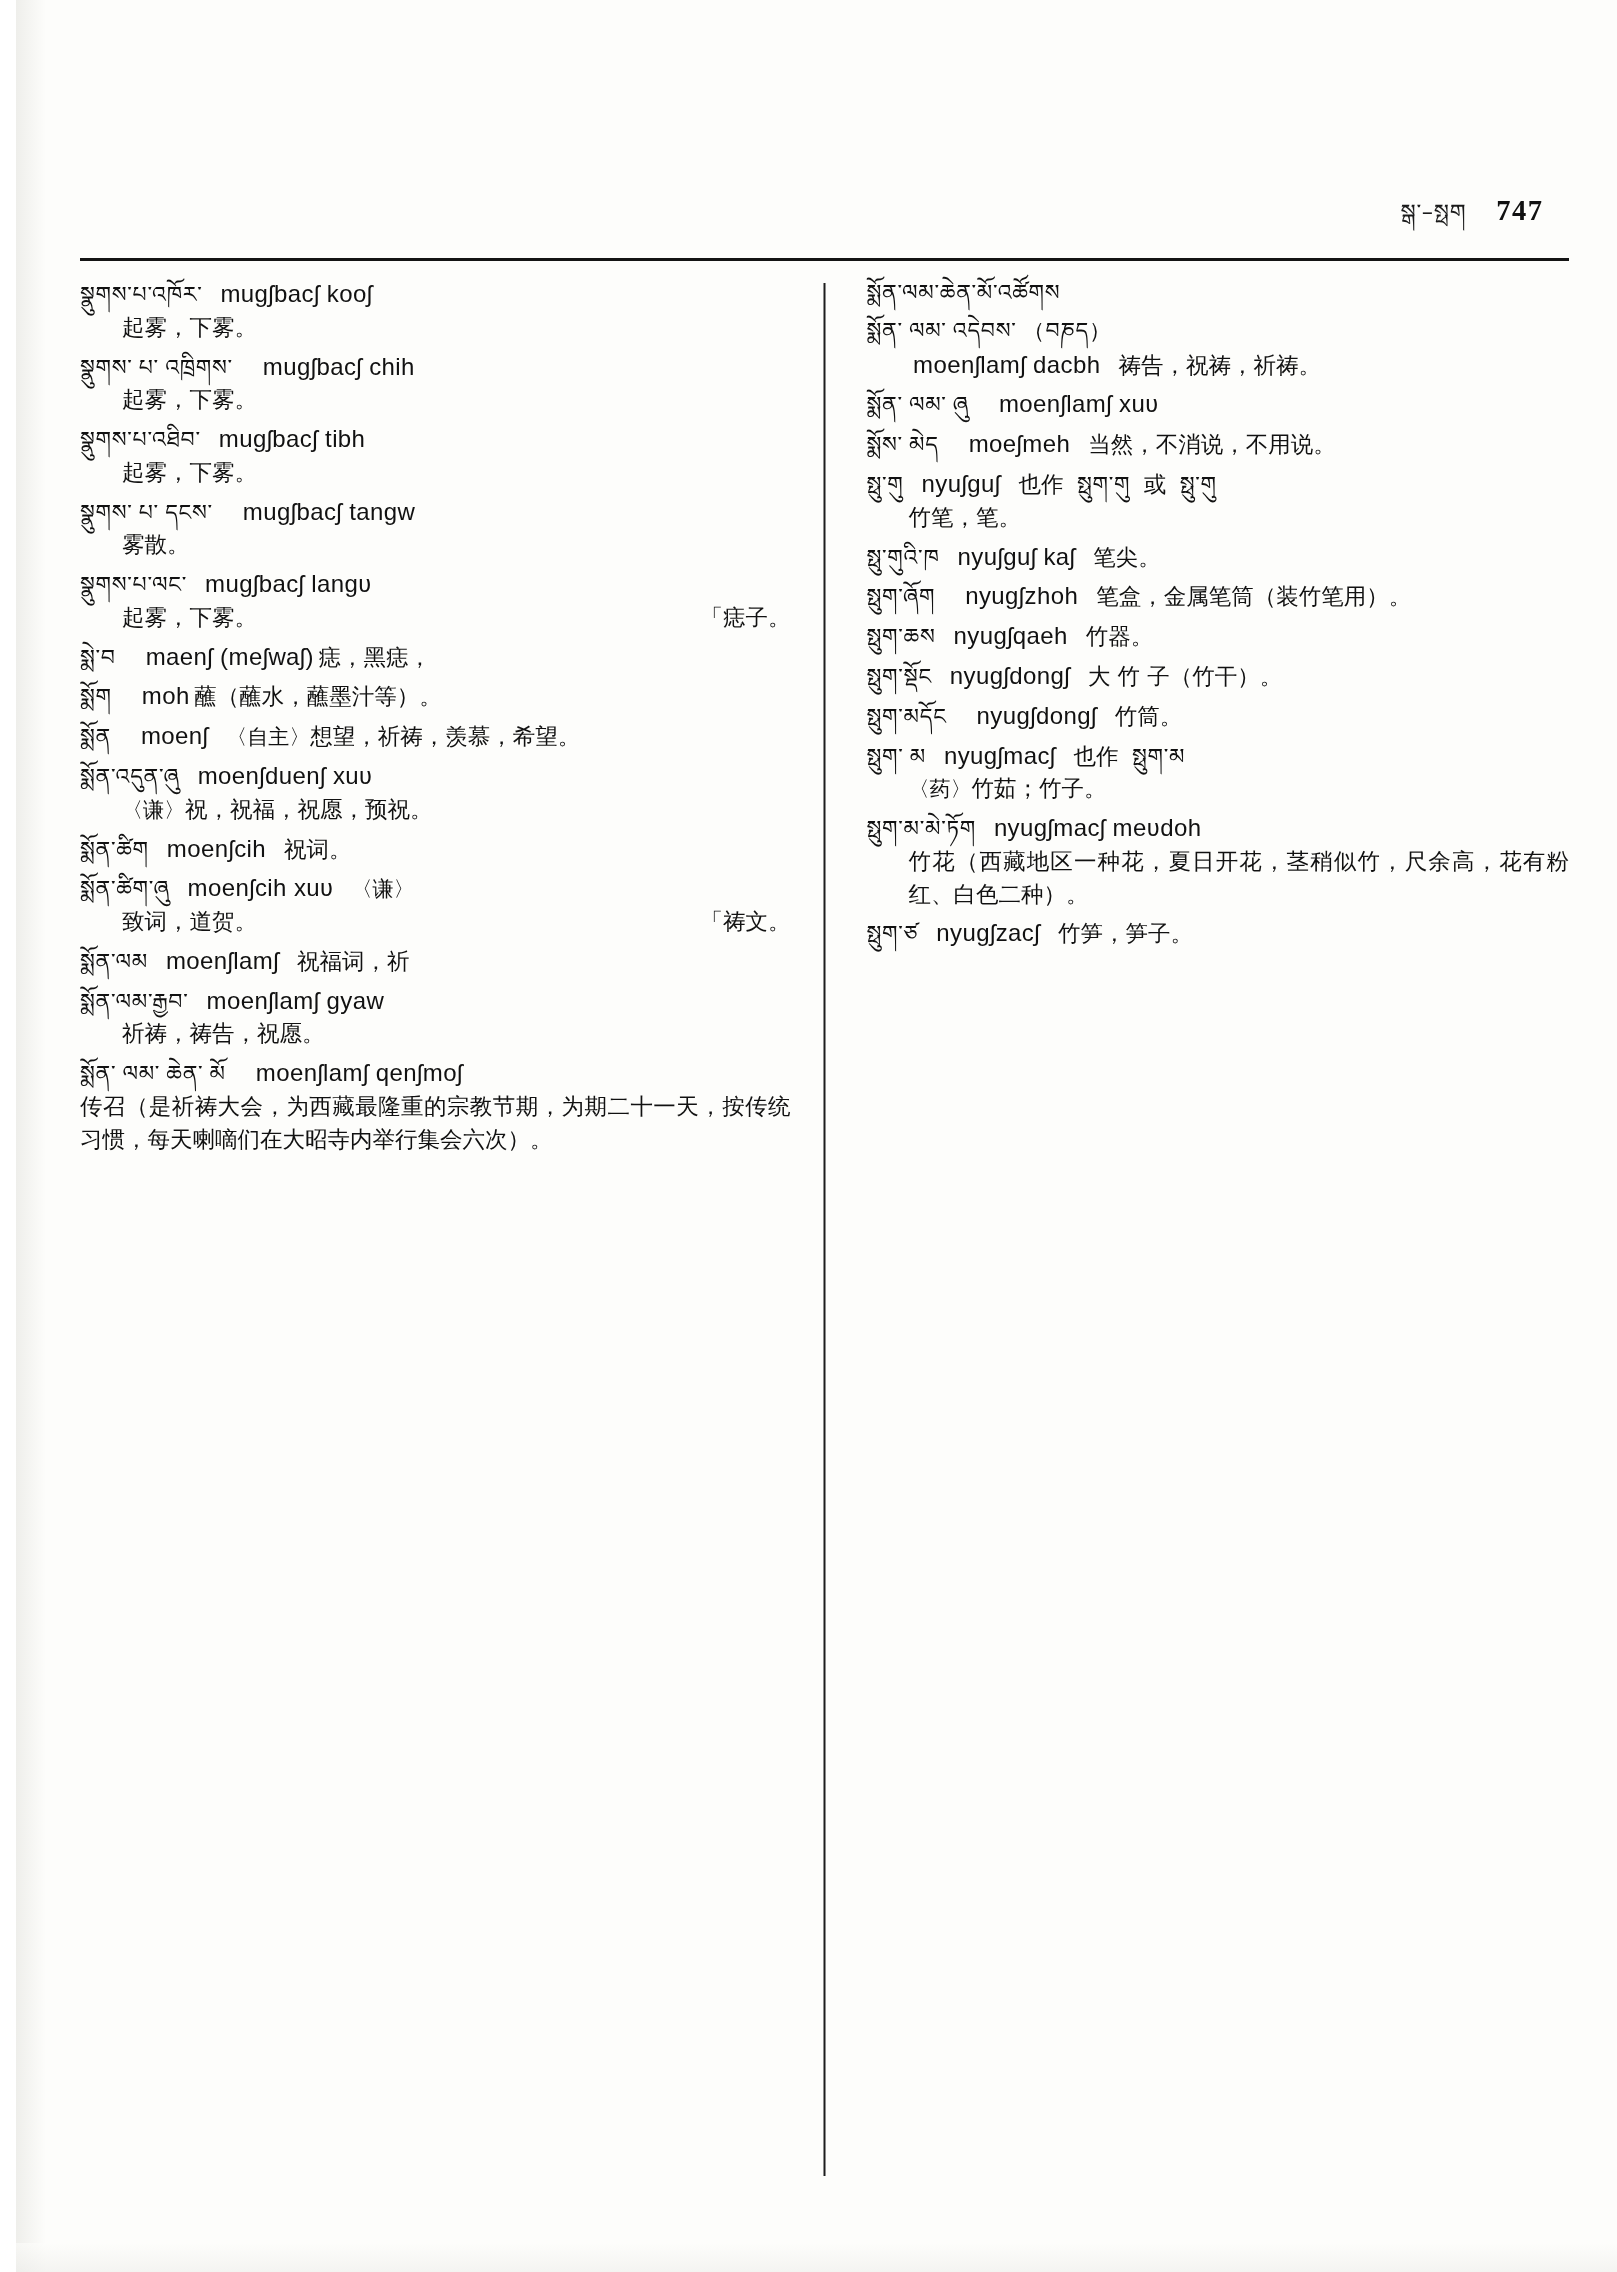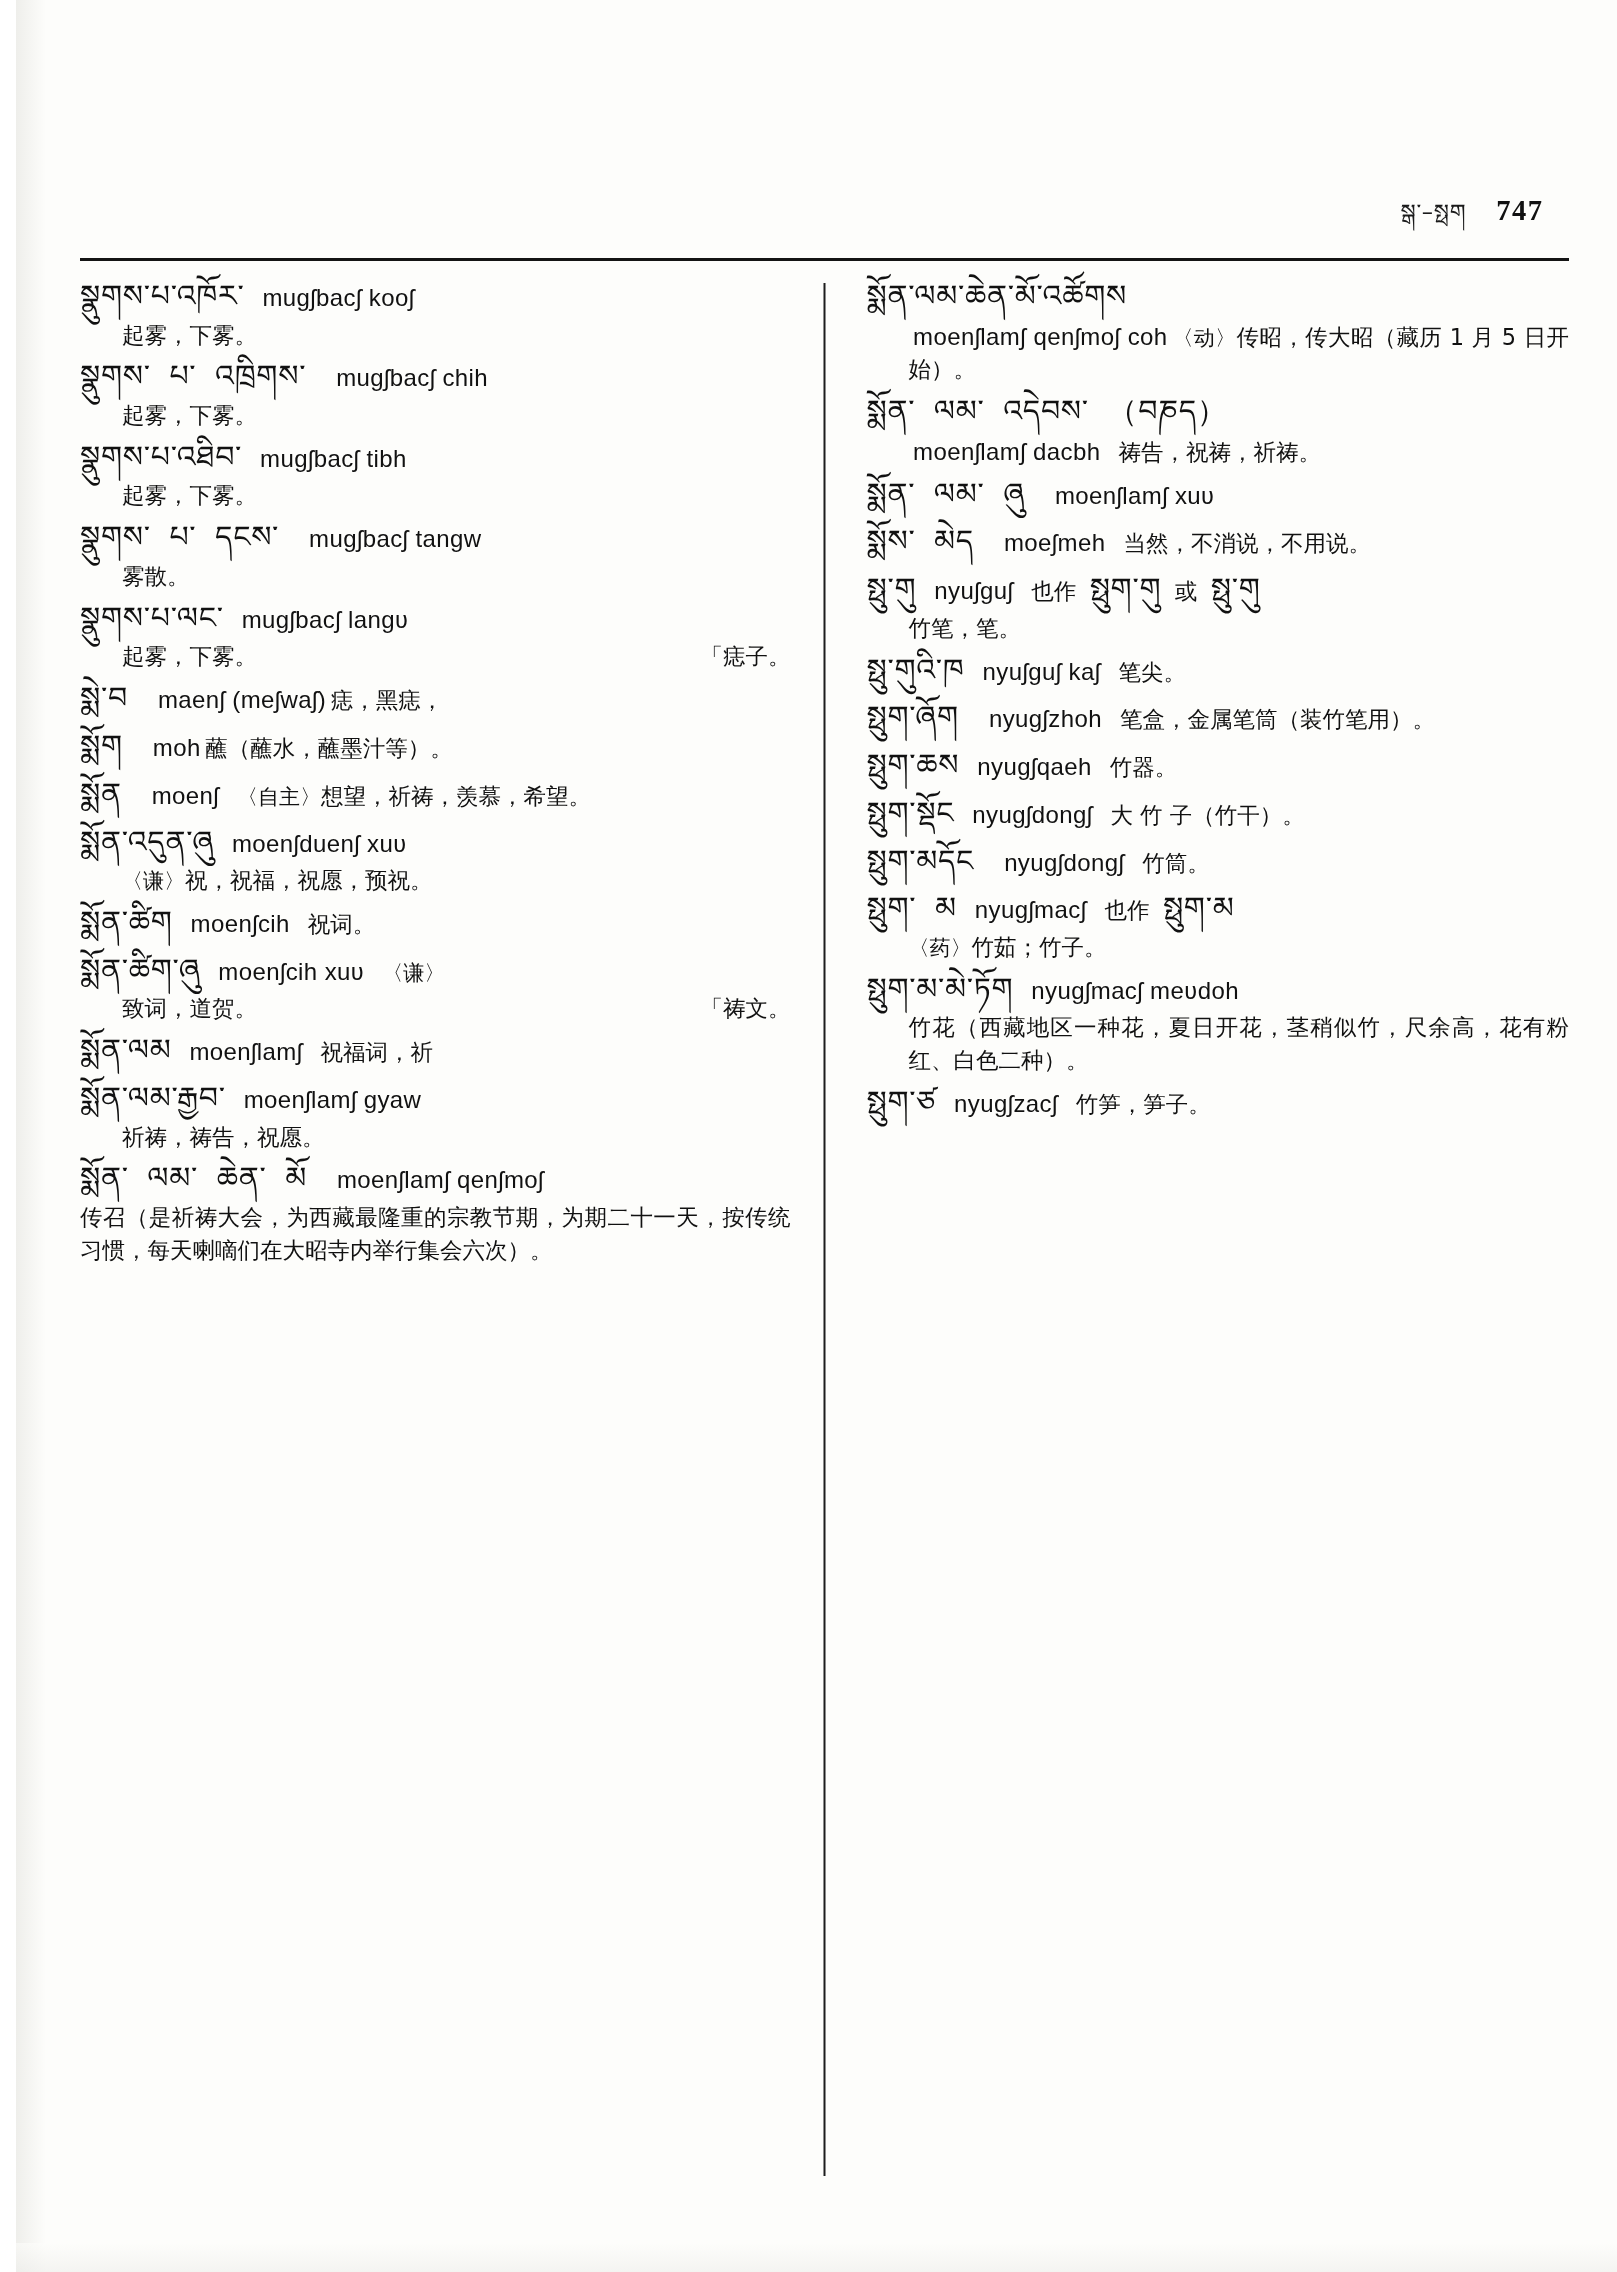--- a/index.html
+++ b/index.html
@@ -97,22 +97,22 @@
     transform: translateX(-1.5px);
   }
 
   .entry {
     margin: 0 0 5.2px 0;
     line-height: 1.42;
     font-size: 23px;
     text-align: justify;
   }
   .entry .tib {
-    font-family: Liberation Mono, monospace;
-    font-size: 30px;
+    font-family: Liberation Serif, serif;
+    font-size: 22px;
     letter-spacing: 0.7px;
     white-space: nowrap;
   }
   .entry .rom {
     font-family: Liberation Sans, sans-serif;
     font-size: 24px;
     font-style: normal;
     letter-spacing: 0.4px;
     padding: 0 4.5px;
   }
@@ -223,21 +223,20 @@
         <span class="tib">སྨོན་ ལམ་ ཆེན་ མོ</span><span class="spw"></span><span class="rom">moenʃlamʃ qenʃmoʃ</span>
         <span class="indent hang"><span class="cn">传召（是祈祷大会，为西藏最隆重的宗教节期，为期二十一天，按传统习惯，每天喇嘀们在大昭寺内举行集会六次）。</span></span>
       </p>
 
     </div>
 
     <div class="col col-right">
 
       <p class="entry">
         <span class="tib">སྨོན་ལམ་ཆེན་མོ་འཚོགས</span>
-        <span class="indent"><span class="rom">moenʃlamʃ qenʃmoʃ coh</span><span class="tag">〈动〉</span><span class="cn">传昭，传大昭（藏历 1 月 5 日开始）。</span></span>
       </p>
 
       <p class="entry">
         <span class="tib">སྨོན་ ལམ་ འདེབས་ （བཎད）</span>
         <span class="indent"><span class="rom">moenʃlamʃ dacbh</span><span class="sp"></span><span class="cn">祷告，祝祷，祈祷。</span></span>
       </p>
 
       <p class="entry">
         <span class="tib">སྨོན་ ལམ་ ཞུ</span><span class="spw"></span><span class="rom">moenʃlamʃ xuʋ</span>
       </p>

